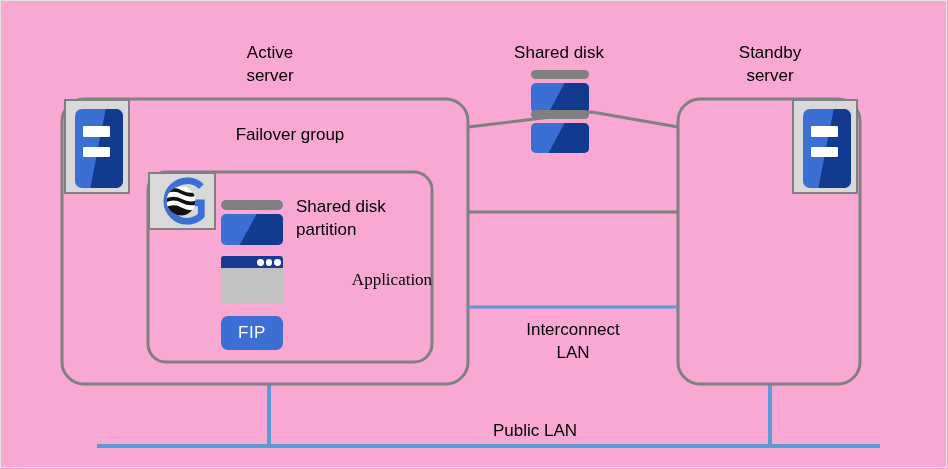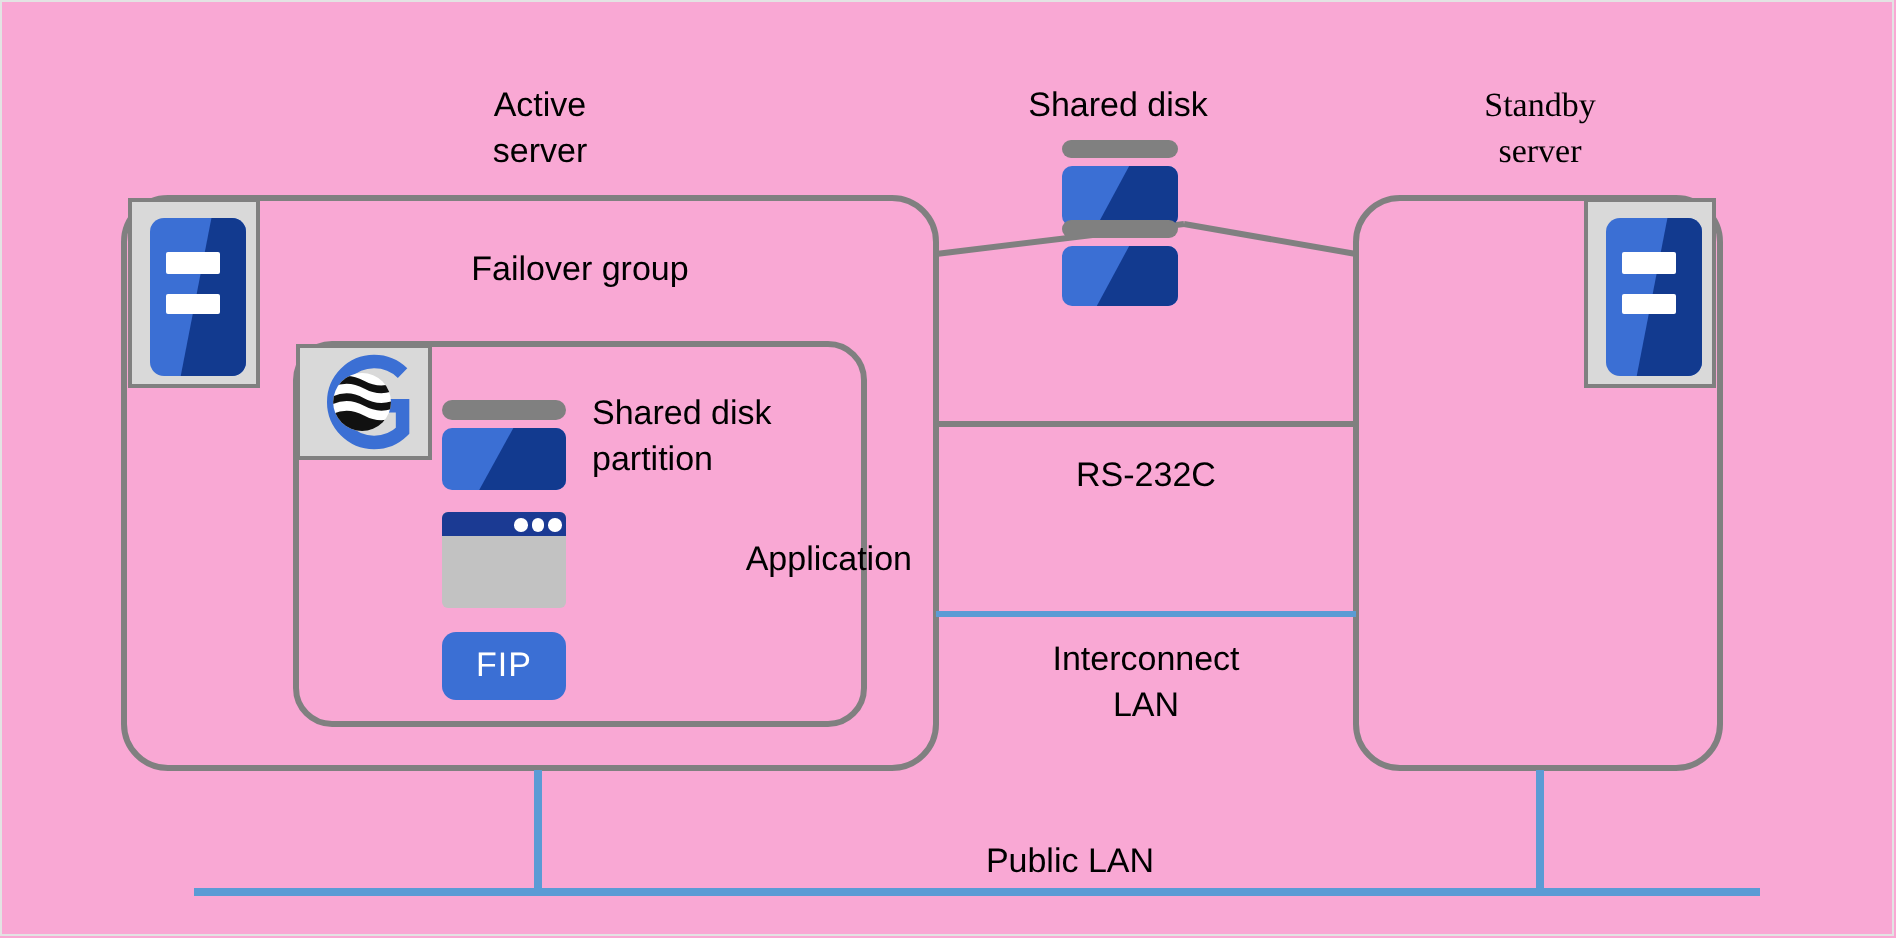--- a/index.html
+++ b/index.html
@@ -55,26 +55,25 @@
     <line x1="97" y1="446" x2="880" y2="446" stroke="#5b9bd5" stroke-width="4"></line>
     <line x1="269" y1="385" x2="269" y2="446" stroke="#5b9bd5" stroke-width="4"></line>
     <line x1="770" y1="385" x2="770" y2="446" stroke="#5b9bd5" stroke-width="4"></line>
   </svg>
 
   <div class="lbl" style="left:200px;top:41px;width:140px;">Active
 server</div>
 
   <div class="lbl" style="left:497px;top:41px;width:124px;">Shared disk</div>
 
-  <div class="lbl" style="left:694px;top:41px;width:152px;font-family:Liberation Serif, serif;">Standby
+  <div class="lbl" style="left:694px;top:41px;width:152px;">Standby
 server</div>
 
   <div class="lbl" style="left:160px;top:123px;width:260px;">Failover group</div>
 
-  <div class="lbl" style="left:470px;top:226px;width:206px;">RS-232C</div>
 
   <div class="lbl" style="left:470px;top:318px;width:206px;">Interconnect
 LAN</div>
 
   <div class="lbl" style="left:420px;top:419px;width:230px;">Public  LAN</div>
 
   <div class="srvbox" style="left:64px;top:99px;width:66px;height:95px;">
     <div class="srvchip" style="left:9px;top:8px;width:48px;height:79px;">
       <div class="shade"></div>
       <div class="bar" style="top:22%;"></div>
@@ -130,19 +129,19 @@
   </div>
   <div class="lbl" style="left:296px;top:195px;width:140px;text-align:left;">Shared disk
 partition</div>
 
   <div class="appicon" style="left:221px;top:256px;width:62px;height:48px;">
     <div class="tbar"></div>
     <div class="dot" style="left:58%;"></div>
     <div class="dot" style="left:72%;"></div>
     <div class="dot" style="left:86%;"></div>
   </div>
-  <div class="lbl" style="left:296px;top:268px;width:160px;text-align:right;">Application</div>
+  <div class="lbl" style="left:312px;top:268px;width:160px;text-align:center;font-family:Liberation Serif, serif;">Application</div>
 
   <div class="fip" style="left:221px;top:316px;width:62px;height:34px;">
     <span>FIP</span>
   </div>
 
 </div>
 
 </body></html>

